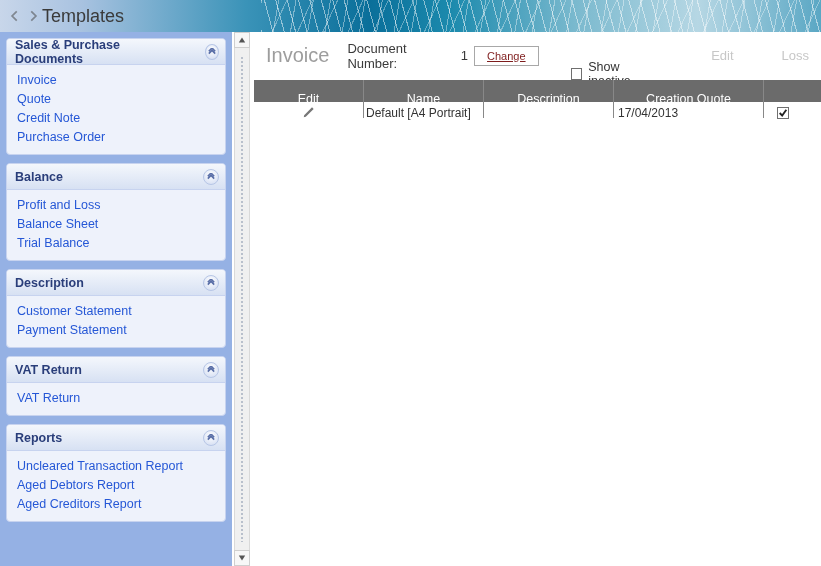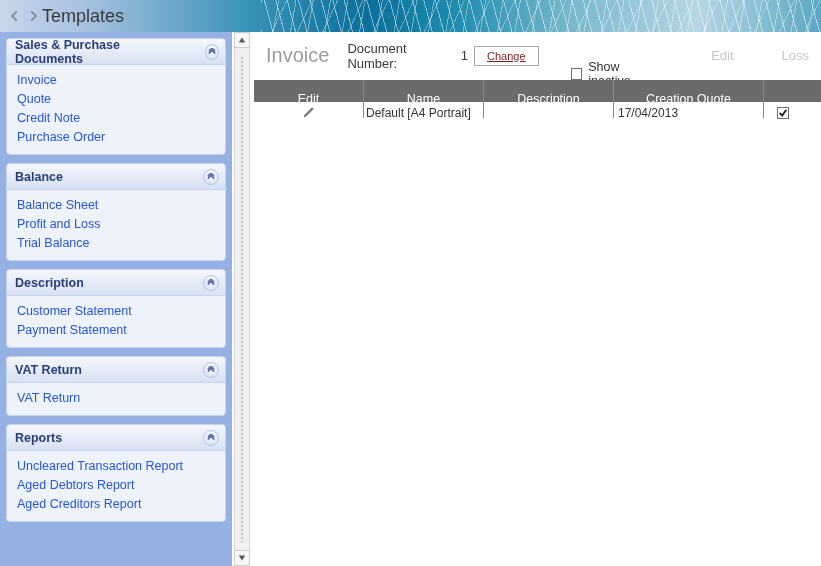--- a/index.html
+++ b/index.html
@@ -149,22 +149,22 @@
     <div class="panel">
       <div class="panel-header">
         <span>Balance</span>
         <span class="chev">
             <svg viewBox="0 0 10 10">
               <path d="M1 7l4-4 4 4M1 4l4-4 4 4"></path>
             </svg>
           </span>
       </div>
       <div class="panel-body">
+        <a>Profit and Loss</a>
         <a>Balance Sheet</a>
-        <a>Profit and Loss</a>
         <a>Trial Balance</a>
       </div>
     </div>
 
     <div class="panel">
       <div class="panel-header">
         <span>Description</span>
         <span class="chev">
             <svg viewBox="0 0 10 10">
               <path d="M1 7l4-4 4 4M1 4l4-4 4 4"></path>

